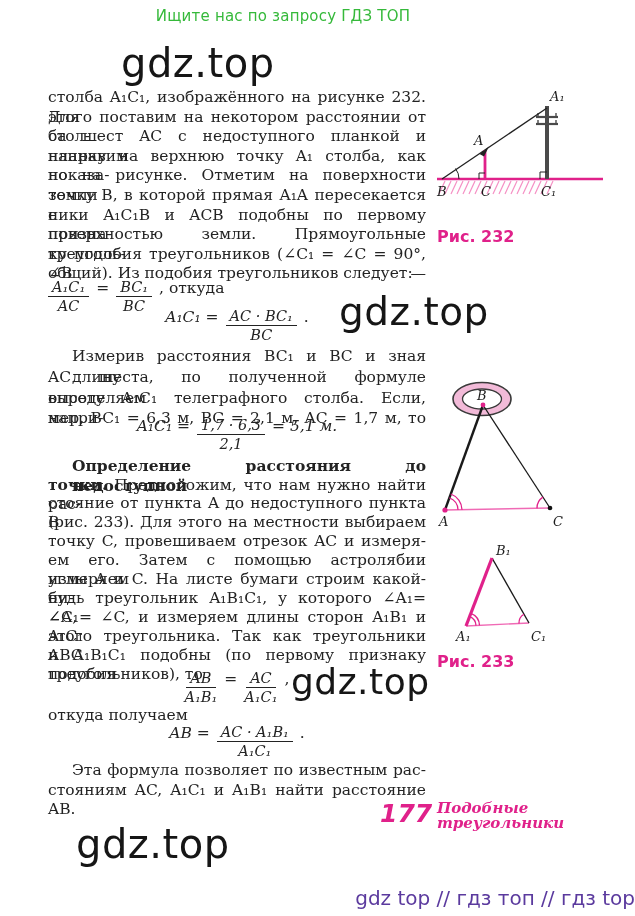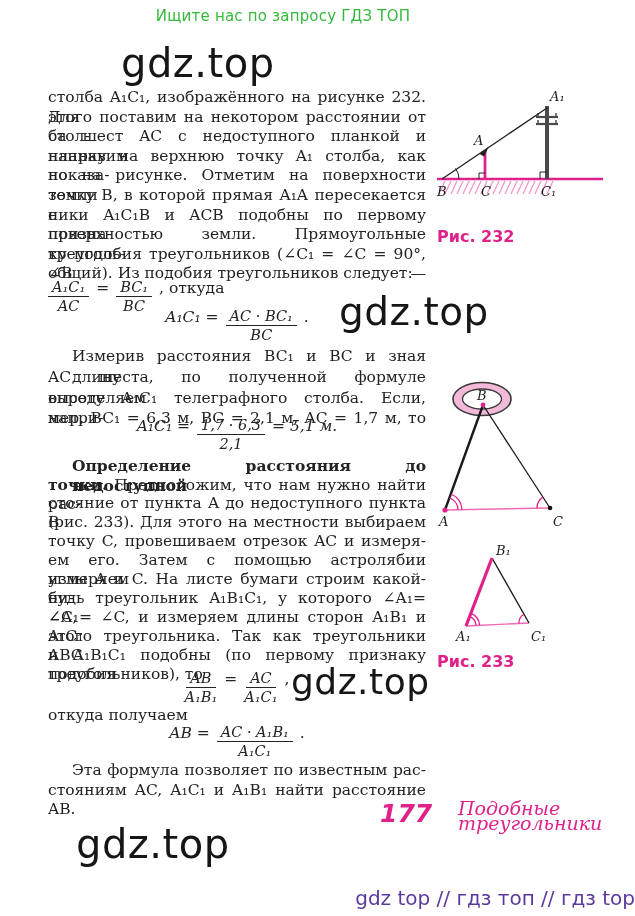--- a/index.html
+++ b/index.html
@@ -38,22 +38,22 @@
   .frac .num{border-bottom:1.2px solid #232323;padding:0 4px 1px;}
   .frac .den{padding-top:1px;}
   
   .caption{font-family:"DejaVu Sans", sans-serif;font-weight:bold;
     font-size:16px;color:var(--accent-magenta,#e0218a);}
   .cap232{top:203px;left:437px;margin-top:24px;}
   .cap233{top:652px;left:437px;}
   .pagenum{top:799px;left:380px;font-family:"DejaVu Sans", sans-serif;
     font-weight:bold;font-style:italic;font-size:25px;
     color:var(--accent-magenta,#e0218a);}
-  .section{top:801px;left:458px;font-style:italic;font-size:19px;
-    line-height:15px;color:var(--accent-magenta,#e0218a);}
+  .section{top:801px;left:437px;font-style:italic;font-size:15px;
+    line-height:15px;color:var(--accent-magenta,#e0218a);font-weight:bold;}
   svg text{font-family:"DejaVu Serif", serif;font-style:italic;
     font-size:13px;fill:#1c1c1c;}
 </style>
 </head>
 <body>
 
 <div class="page">
 
   <div class="abs promo">Ищите нас по запросу ГДЗ ТОП</div>
 

